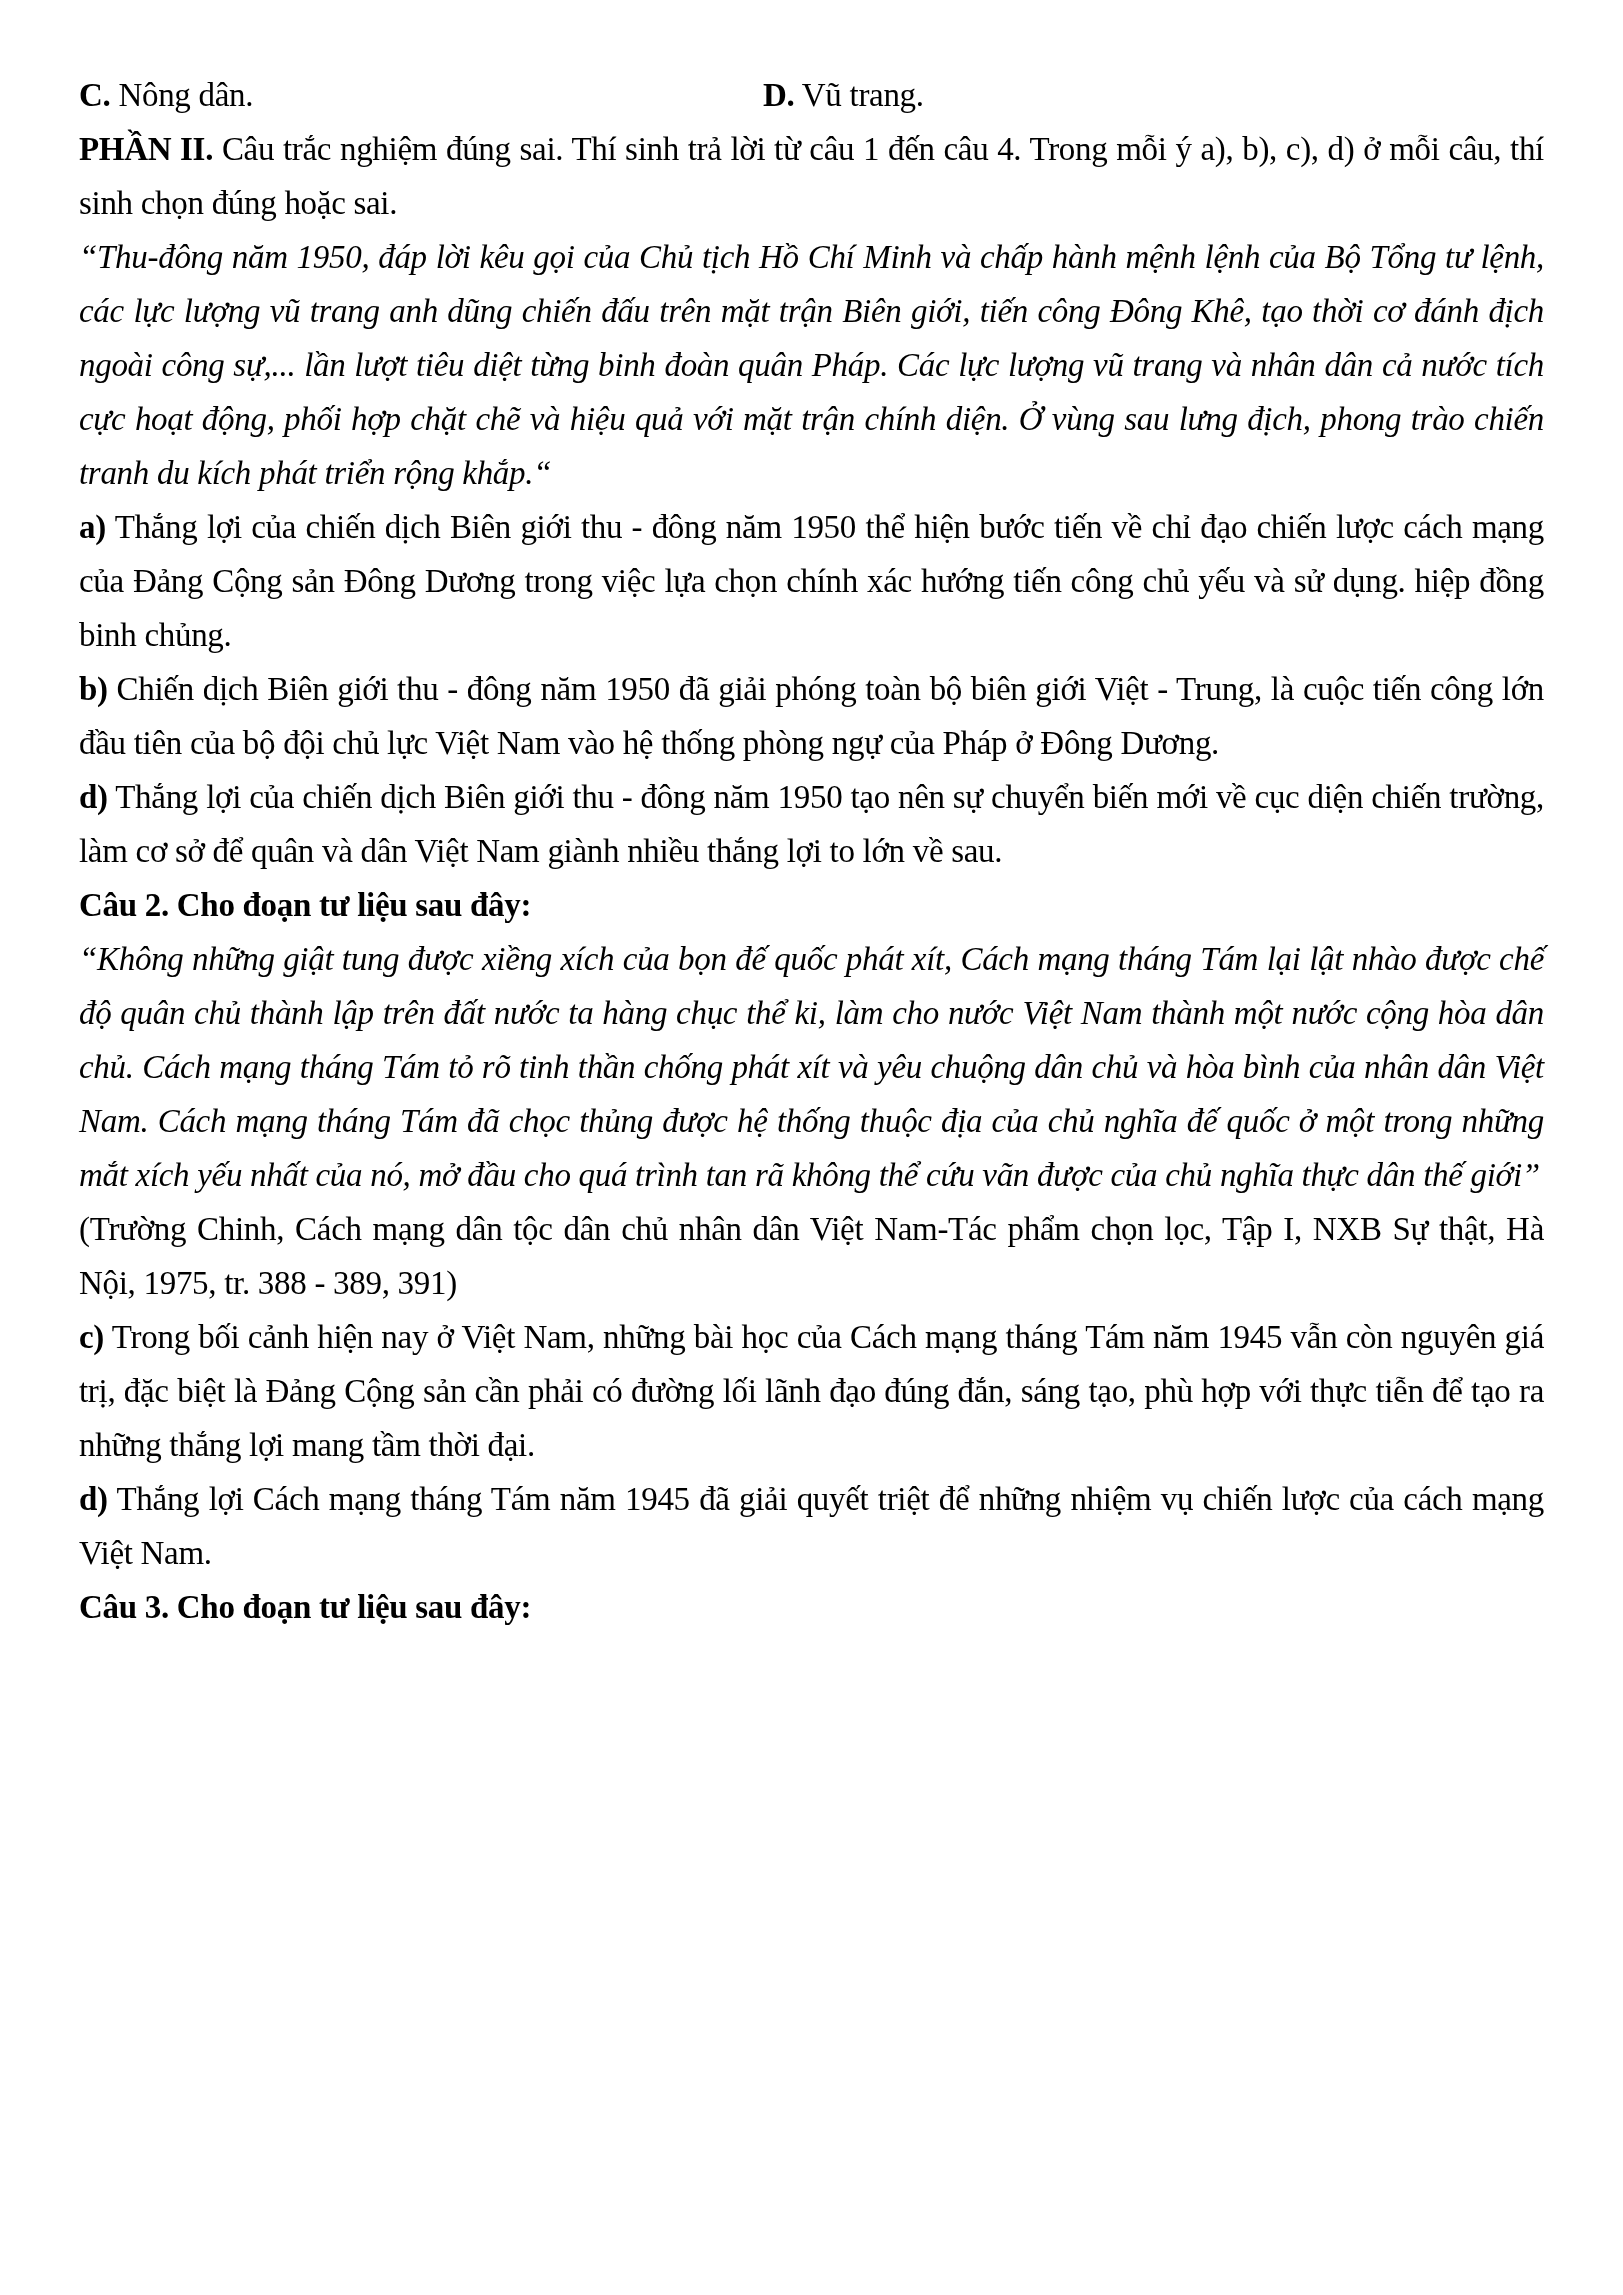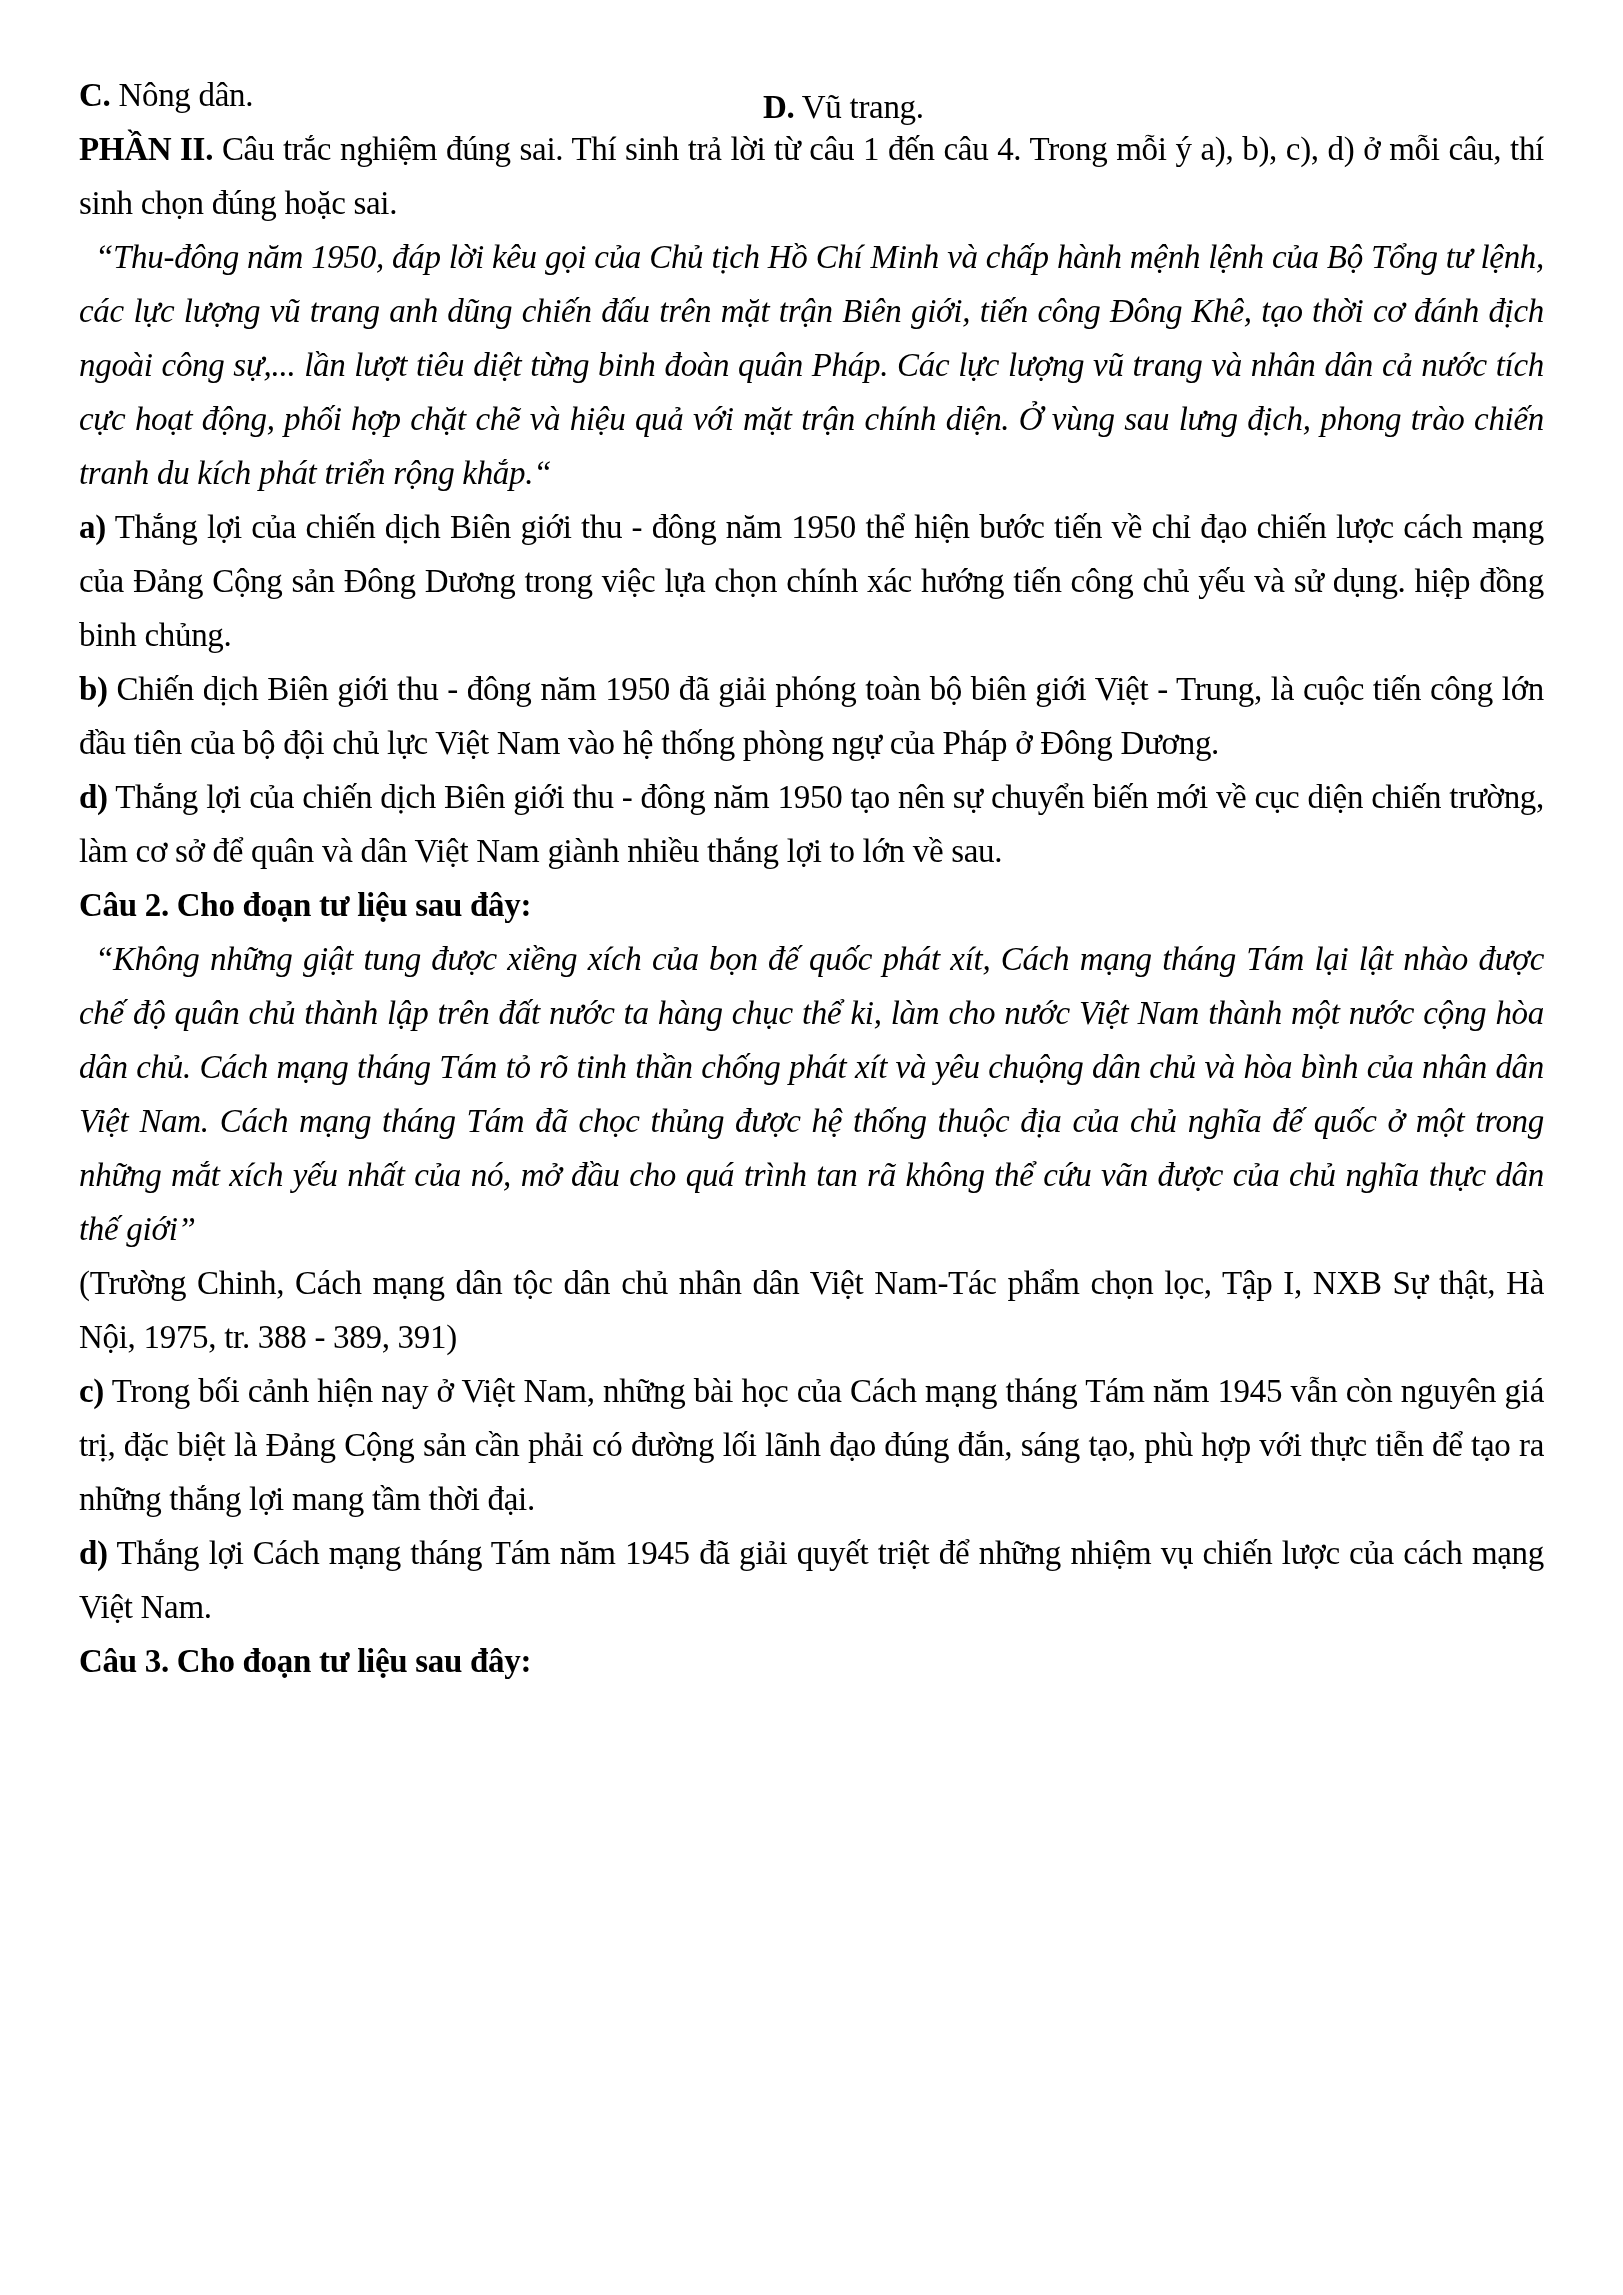--- a/index.html
+++ b/index.html
@@ -29,24 +29,24 @@
   }
   .block.options {
     position: relative;
   }
   .opt {
     display: inline-block;
   }
   .opt-1 {
     position: absolute;
     left: 684px;
-    top: 12px;
+    top: 0;
   }
   b { font-weight: bold; }
-  .it { font-style: italic; margin-left: 16px; }
+  .it { font-style: italic; }
 </style>
 </head>
 <body>
 
 <div class="page">
   <div id="content">
       <div class="block options"><span class="opt opt-0"><b>C.</b><span> Nông dân.</span></span><span class="opt opt-1"><b>D.</b><span> Vũ trang.</span></span></div>
       <div class="block para"><b>PHẦN II.</b><span> Câu trắc nghiệm đúng sai. Thí sinh trả lời từ câu 1 đến câu 4. Trong mỗi ý a), b), c), d) ở mỗi câu, thí sinh chọn đúng hoặc sai.</span></div>
       <div class="block quote"><span class="it">“Thu-đông năm 1950, đáp lời kêu gọi của Chủ tịch Hồ Chí Minh và chấp hành mệnh lệnh của Bộ Tổng tư lệnh, các lực lượng vũ trang anh dũng chiến đấu trên mặt trận Biên giới, tiến công Đông Khê, tạo thời cơ đánh địch ngoài công sự,... lần lượt tiêu diệt từng binh đoàn quân Pháp.  Các lực lượng vũ trang và nhân dân cả nước tích cực hoạt động, phối hợp chặt chẽ và hiệu quả với mặt trận chính diện. Ở vùng sau lưng địch, phong trào chiến tranh du kích phát triển rộng khắp.“</span></div>
       <div class="block para"><b>a)</b><span> Thắng lợi của chiến dịch Biên giới thu - đông năm 1950 thể hiện bước tiến về chỉ đạo chiến lược cách mạng của Đảng Cộng sản Đông Dương trong việc lựa chọn chính xác hướng tiến công chủ yếu và sử dụng. hiệp đồng binh chủng.</span></div>

